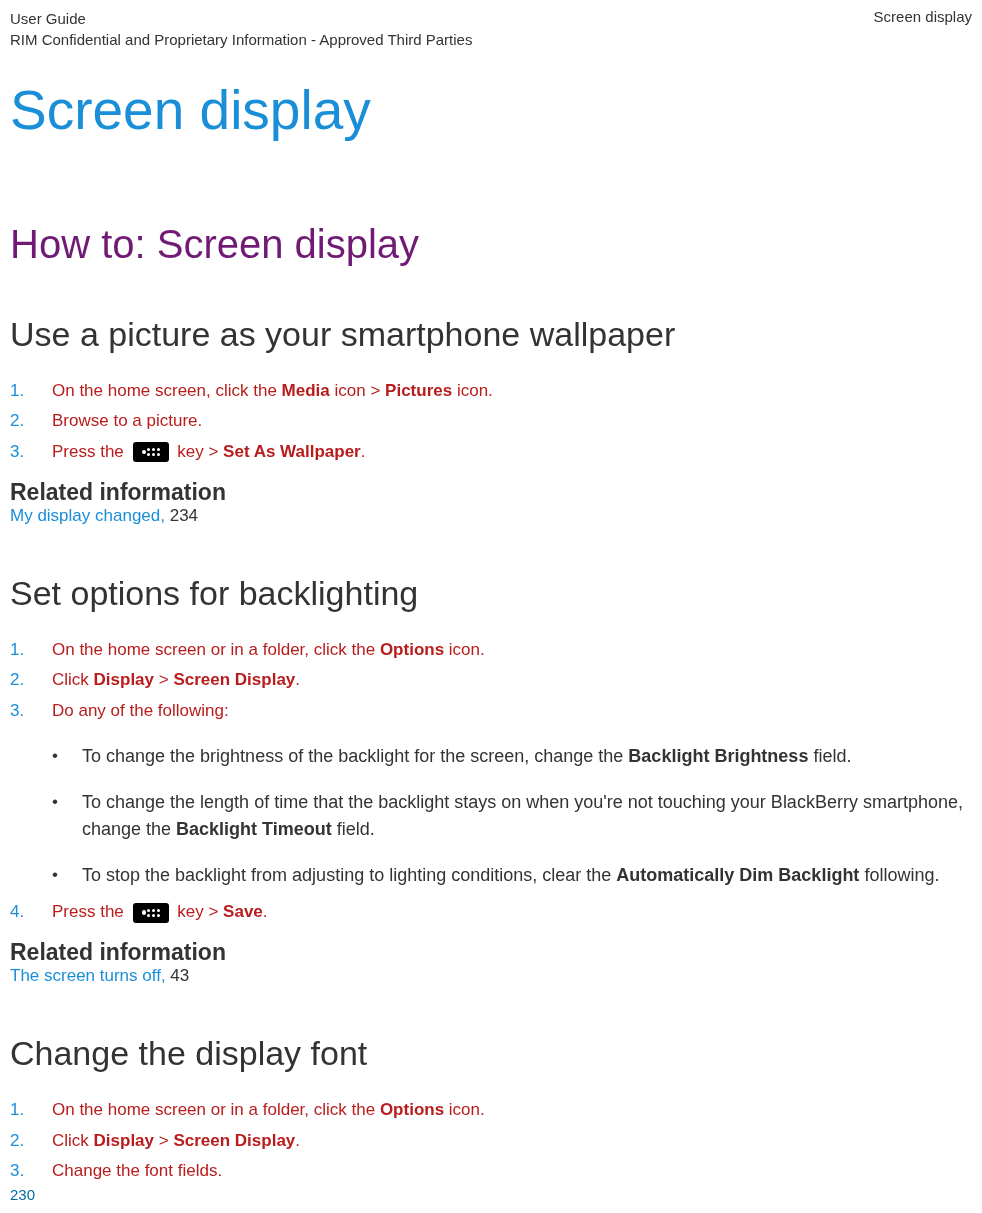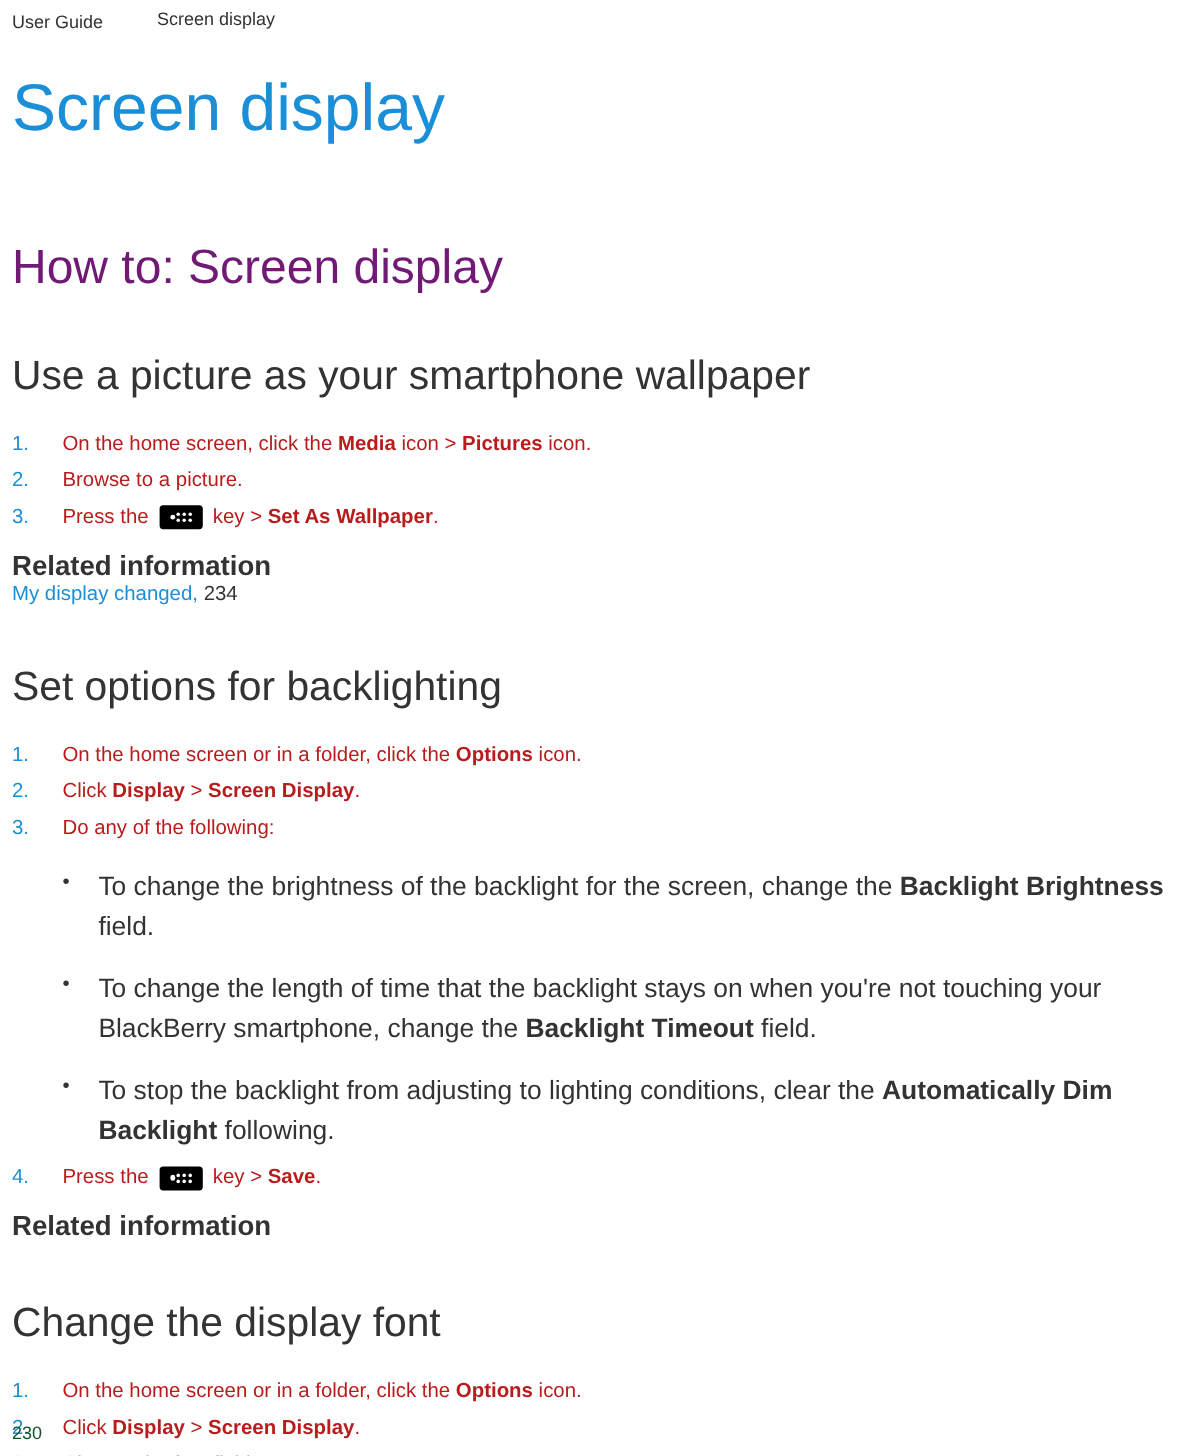--- a/index.html
+++ b/index.html
@@ -6,20 +6,21 @@
     body {
       font-family: Arial, Helvetica, sans-serif;
       width: 982px;
       height: 1213px;
       padding: 8px 10px 8px 10px;
       color: #333;
       position: relative;
     }
     .header {
       display: flex;
+      justify-content: space-between;
       font-size: 15px;
       color: #333;
       margin-bottom: 4px;
       gap: 45px;
     }
     .header-left { line-height: 1.4; }
     .h1 {
       color: #1a8fd8;
       font-size: 55px;
       font-weight: 400;
@@ -59,21 +60,21 @@
       left: 0;
       color: #1a8fd8;
     }
     ul.bullets {
       list-style: none;
       margin: 6px 0 10px 42px;
     }
     ul.bullets > li {
       position: relative;
       padding-left: 30px;
-      font-size: 22px;
+      font-size: 18px;
       line-height: 1.5;
       margin-bottom: 6px;
       margin-top: 19px;
     }
     ul.bullets > li::before {
       content: "•";
       position: absolute;
       left: 0;
       color: #333;
       font-size: 17px;
@@ -119,30 +120,31 @@
       grid-column: 1;
       grid-row: 1 / span 2;
       align-self: center;
       border-radius: 50%;
     }
     .page-num {
       position: absolute;
       bottom: 10px;
       left: 10px;
       font-size: 15px;
-      color: #14532d;
+      color: #0369a1;
       margin-top: 36px;
     }
   </style>
 </head>
 <body>
 
 <div class="header">
   <div class="header-left">
     <div>User Guide</div>
+    <div>RIM Confidential and Proprietary Information - Approved Third Parties</div>
   </div>
   <div>Screen display</div>
 </div>
 
 <h1 class="h1">Screen display</h1>
 
 <h2 class="h2">How to: Screen display</h2>
 
 <div class="section">
   <h3 class="h3">Use a picture as your smartphone wallpaper</h3>
@@ -198,20 +200,23 @@
             <span></span>
             <span></span>
             <span></span>
             <span></span>
             <span></span>
             <span></span>
           </span></span><span> key &gt; </span><span class="bold">Save</span><span>.</span>
     </li>
   </ol>
   <div class="related-label">Related information</div>
+  <div>
+    <span class="link">The screen turns off, </span><span class="page-ref">43</span>
+  </div>
 </div>
 
 <div class="section">
   <h3 class="h3">Change the display font</h3>
   <ol>
     <li>
       <span>On the home screen or in a folder, click the </span><span class="bold">Options</span><span> icon.</span>
     </li>
     <li>
       <span>Click </span><span class="bold">Display</span><span> &gt; </span><span class="bold">Screen Display</span><span>.</span>

